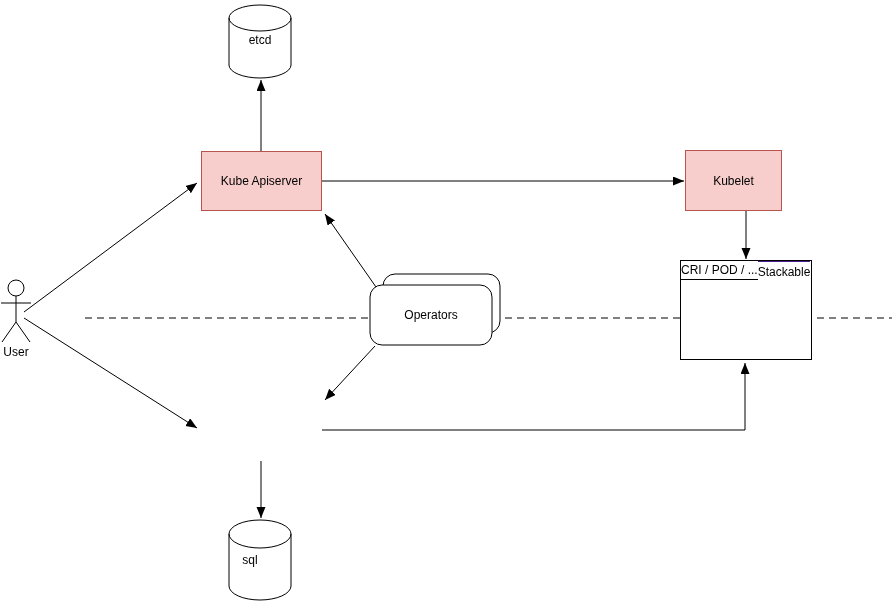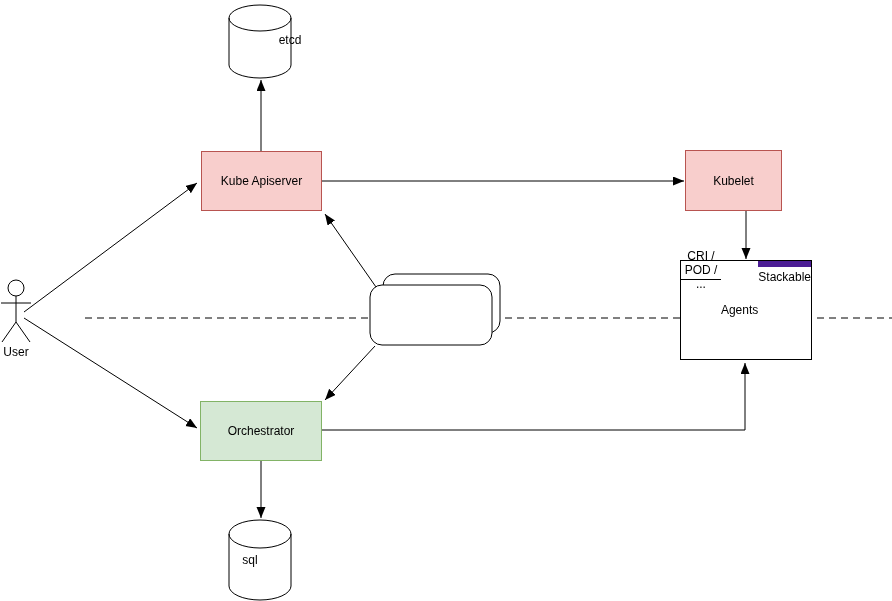--- a/index.html
+++ b/index.html
@@ -18,26 +18,26 @@
   .kubelet{left:685px;top:150px;width:97px;height:61px;}
   .orchestrator{left:200px;top:401px;width:122px;height:60px;}
   .agents-stack{
     position:absolute;left:680px;top:260px;width:132px;height:100px;
     background:#fff;border:1px solid #000;box-sizing:border-box;
     display:flex;flex-direction:row;
   }
   .agents-row{display:flex;align-items:center;justify-content:center;text-align:center;}
   .agents-header{height:18px;border-bottom:1px solid #000;}
   .agents-body{flex:1;}
-  .agents-footer{height:19px;border-top:6px solid #4c1d95;}
+  .agents-footer{height:19px;border-top:1px solid #4c1d95;}
   .float-label{
     position:absolute;display:flex;align-items:center;justify-content:center;
     text-align:center;pointer-events:none;
   }
-  .etcd-label{left:229px;top:30px;width:62px;height:20px;padding-left:30px;}
+  .etcd-label{left:229px;top:30px;width:62px;height:20px;}
   .sql-label{left:229px;top:550px;width:42px;height:20px;}
   .operators-label{left:370px;top:285px;width:122px;height:60px;}
   .user-label{left:-8px;top:344px;width:48px;height:16px;}
 </style>
 </head>
 <body>
 
 <div class="canvas">
 
   <svg width="892" height="601" viewBox="0 0 892 601">
@@ -86,33 +86,28 @@
   </svg>
 
   <div class="node box-red kube-apiserver">
     <span>Kube Apiserver</span>
   </div>
 
   <div class="node box-red kubelet">
     <span>Kubelet</span>
   </div>
 
-  <div class="node box-green orchestrator">
-    <span>Orchestrator</span>
-  </div>
 
   <div class="agents-stack">
     <div class="agents-row agents-header">
       <span>CRI / POD / ...</span>
-    </div>
-    <div class="agents-row agents-body">
-      <span>Agents</span>
     </div>
     <div class="agents-row agents-footer">
       <span>Stackable</span>
     </div>
   </div>
 
   <div class="float-label etcd-label">etcd</div>
   <div class="float-label sql-label">sql</div>
+  <div class="float-label operators-label">Operators</div>
   <div class="float-label user-label">User</div>
 
 </div>
 
 </body></html>

